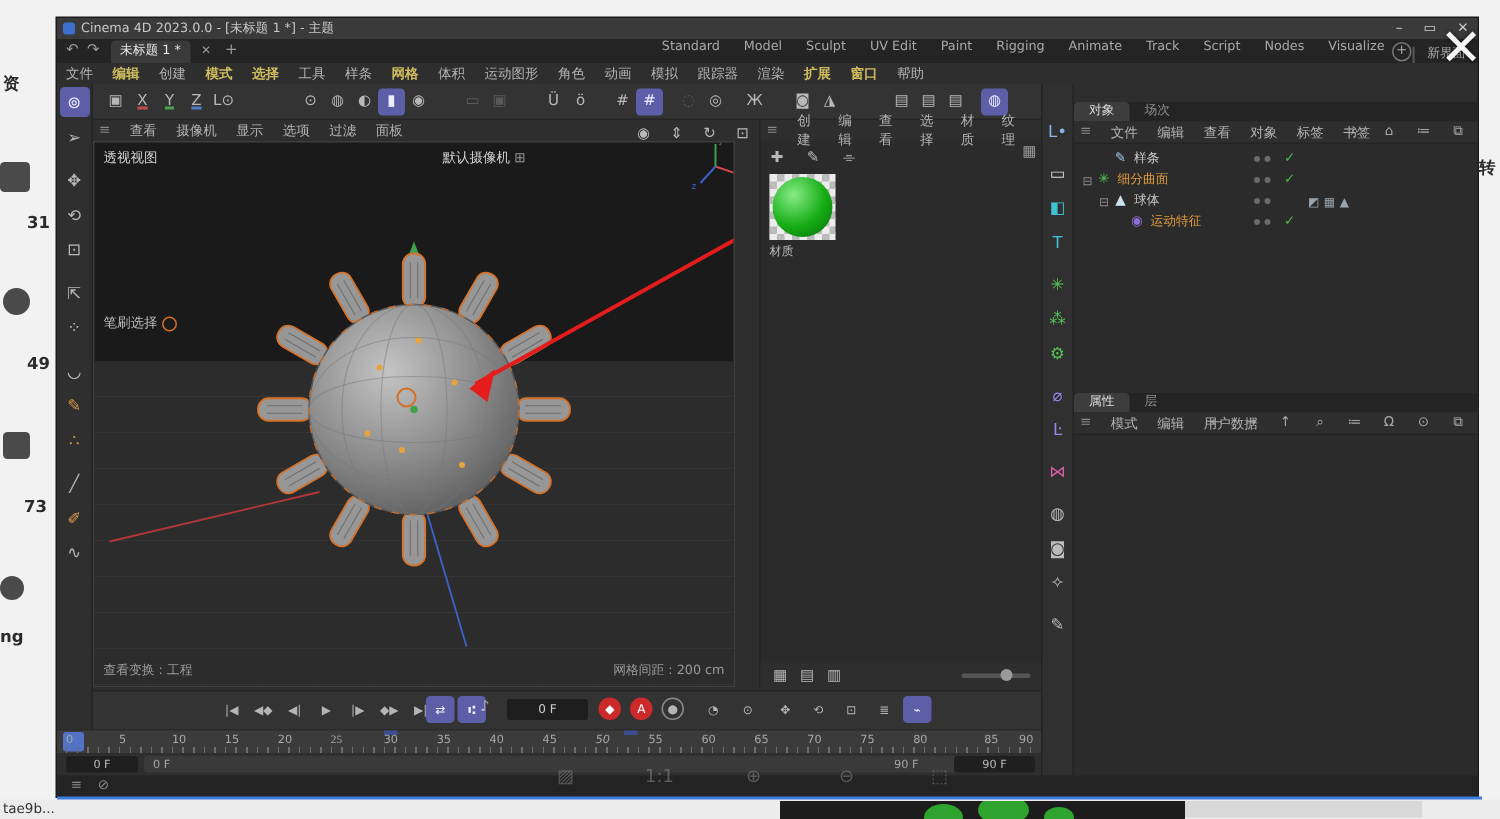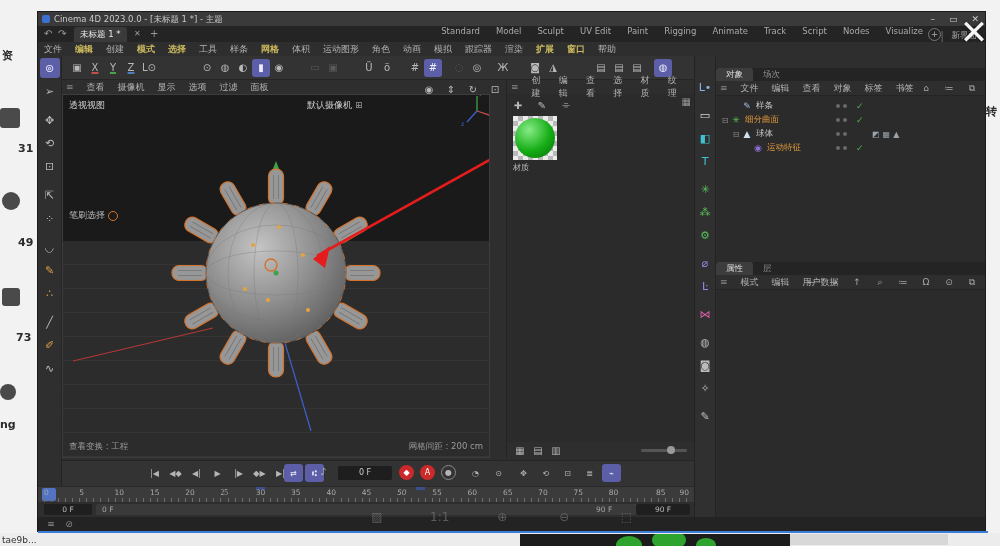--- a/index.html
+++ b/index.html
@@ -353,21 +353,21 @@
               <line x1="0" y1="0" x2="0" y2="-15" stroke="#3fa14b" stroke-width="1.3"></line>
               <line x1="0" y1="0" x2="-10" y2="11" stroke="#3c62c9" stroke-width="1.3"></line>
               <text x="18" y="8" fill="#d04848" font-size="6">x</text>
               <text x="2" y="-16" fill="#3fa14b" font-size="6">y</text>
               <text x="-16" y="15" fill="#3c62c9" font-size="6">z</text>
             </g>
             <line x1="441" y1="57" x2="254" y2="161" stroke="#e51c1c" stroke-width="2.6"></line>
             <polygon points="250,164 267,151 262,173" fill="#e51c1c"></polygon>
           </svg>
         <span class="abs vp-label" style="left:6px;top:4px;">透视视图</span>
-        <span class="abs vp-label nowrap" style="left:208px;top:4px;padding-left:36px;"><span>默认摄像机</span> <span style="color:#999;">⊞</span></span>
+        <span class="abs vp-label nowrap" style="left:196px;top:4px;padding-left:36px;"><span>默认摄像机</span> <span style="color:#999;">⊞</span></span>
         <span class="abs vp-label nowrap" style="left:6px;top:114px;color:#bbb;"><span>笔刷选择</span> <span style="display:inline-block;width:8px;height:8px;border:1px solid #d4722b;border-radius:50%;vertical-align:middle;"></span></span>
         <span class="abs vp-status nowrap" style="left:6px;bottom:4px;">查看变换 : 工程</span>
         <span class="abs vp-status nowrap" style="right:6px;bottom:4px;">网格间距 : 200 cm</span>
       </div>
     </div>
 
     <div id="mat" class="abs">
       <div id="mat-menu" class="abs">
         <span class="menu-item" style="color:#8a8a8a;">≡</span>
         <span id="mat-menu-items" style="display:flex;">

